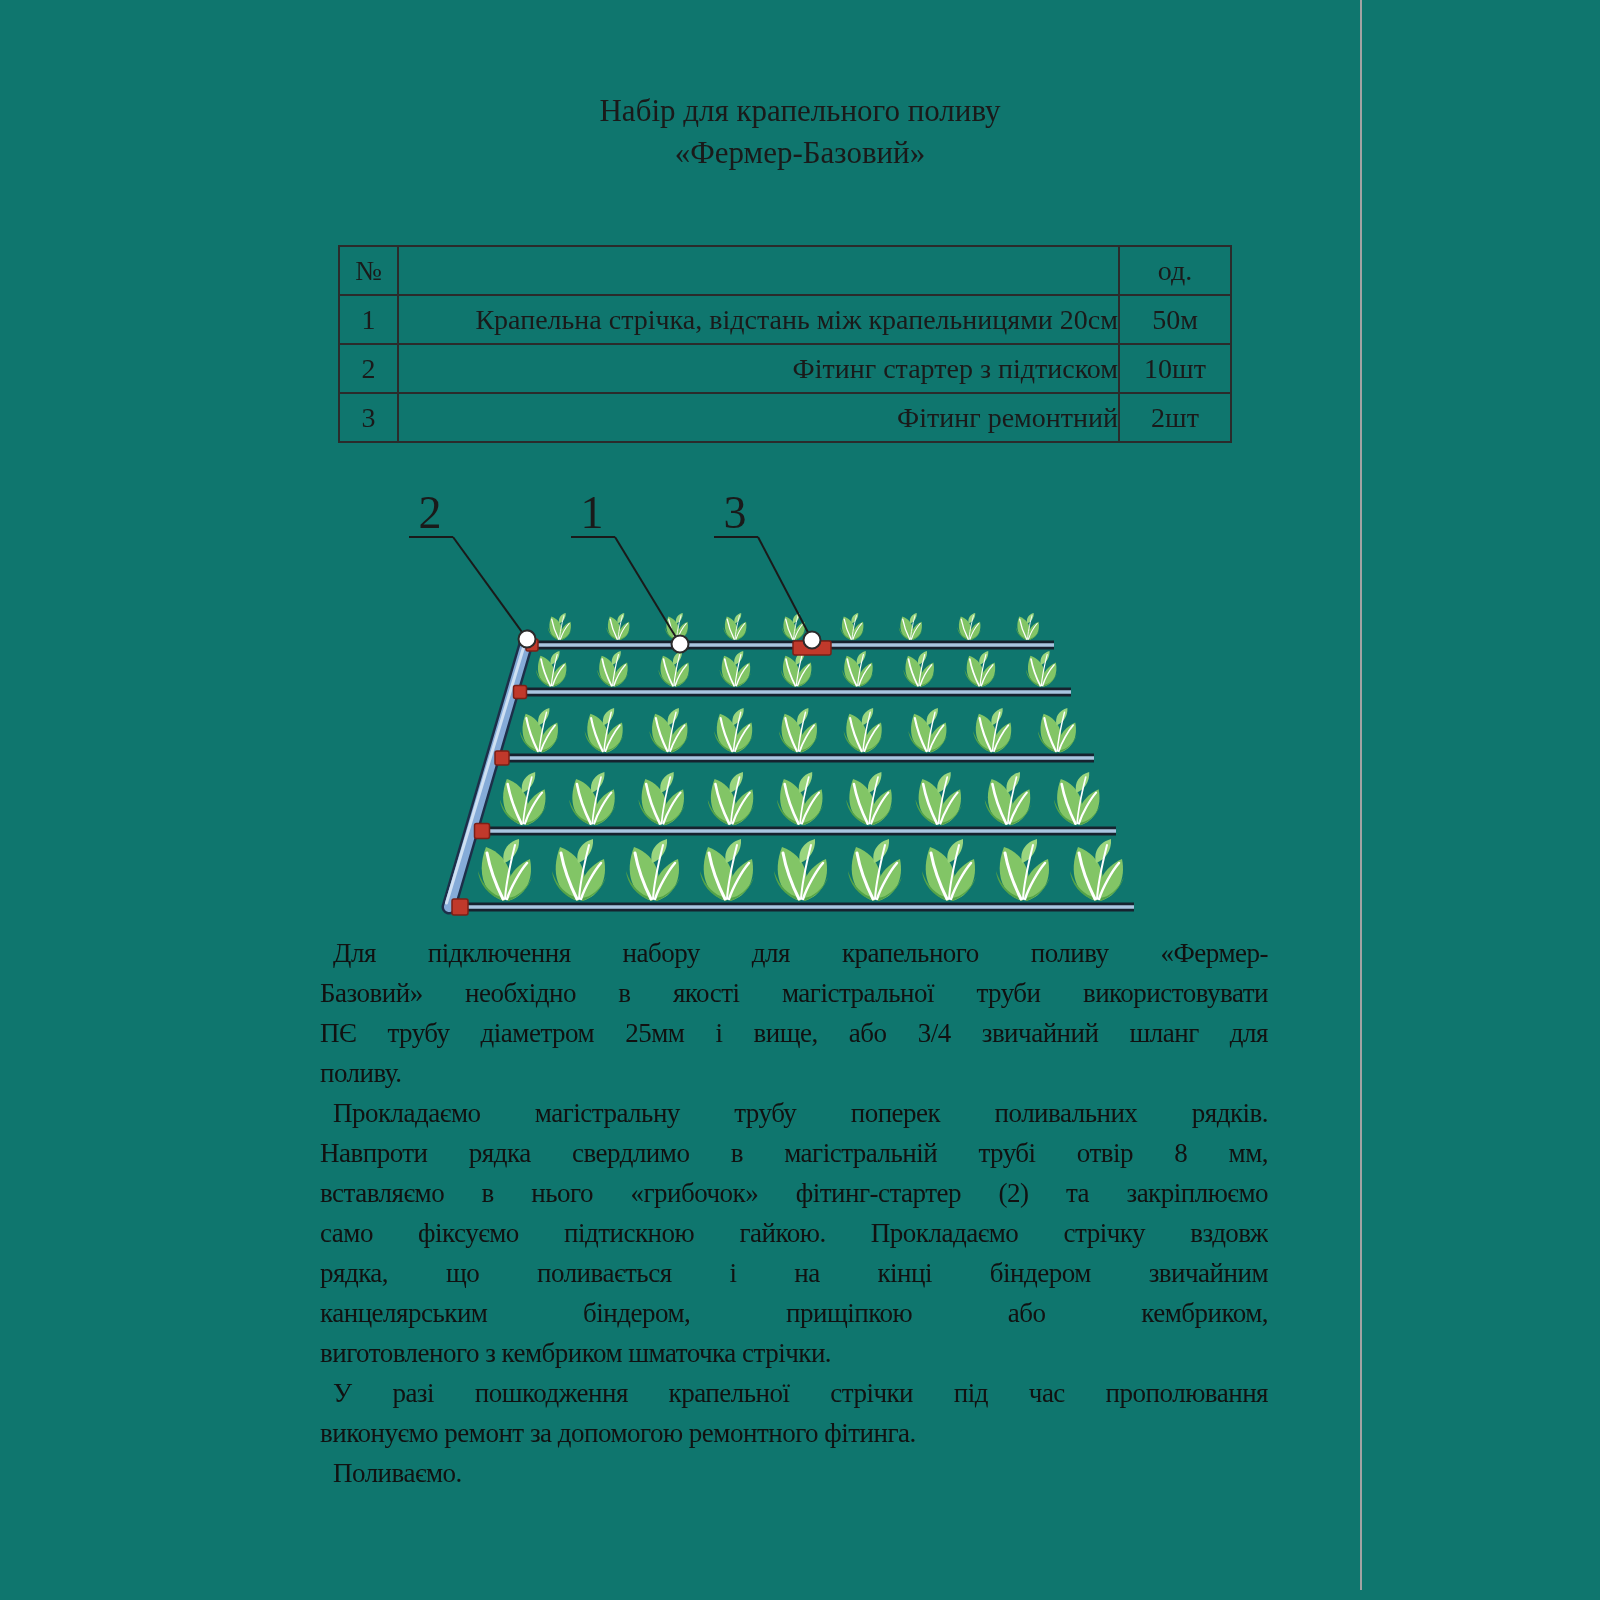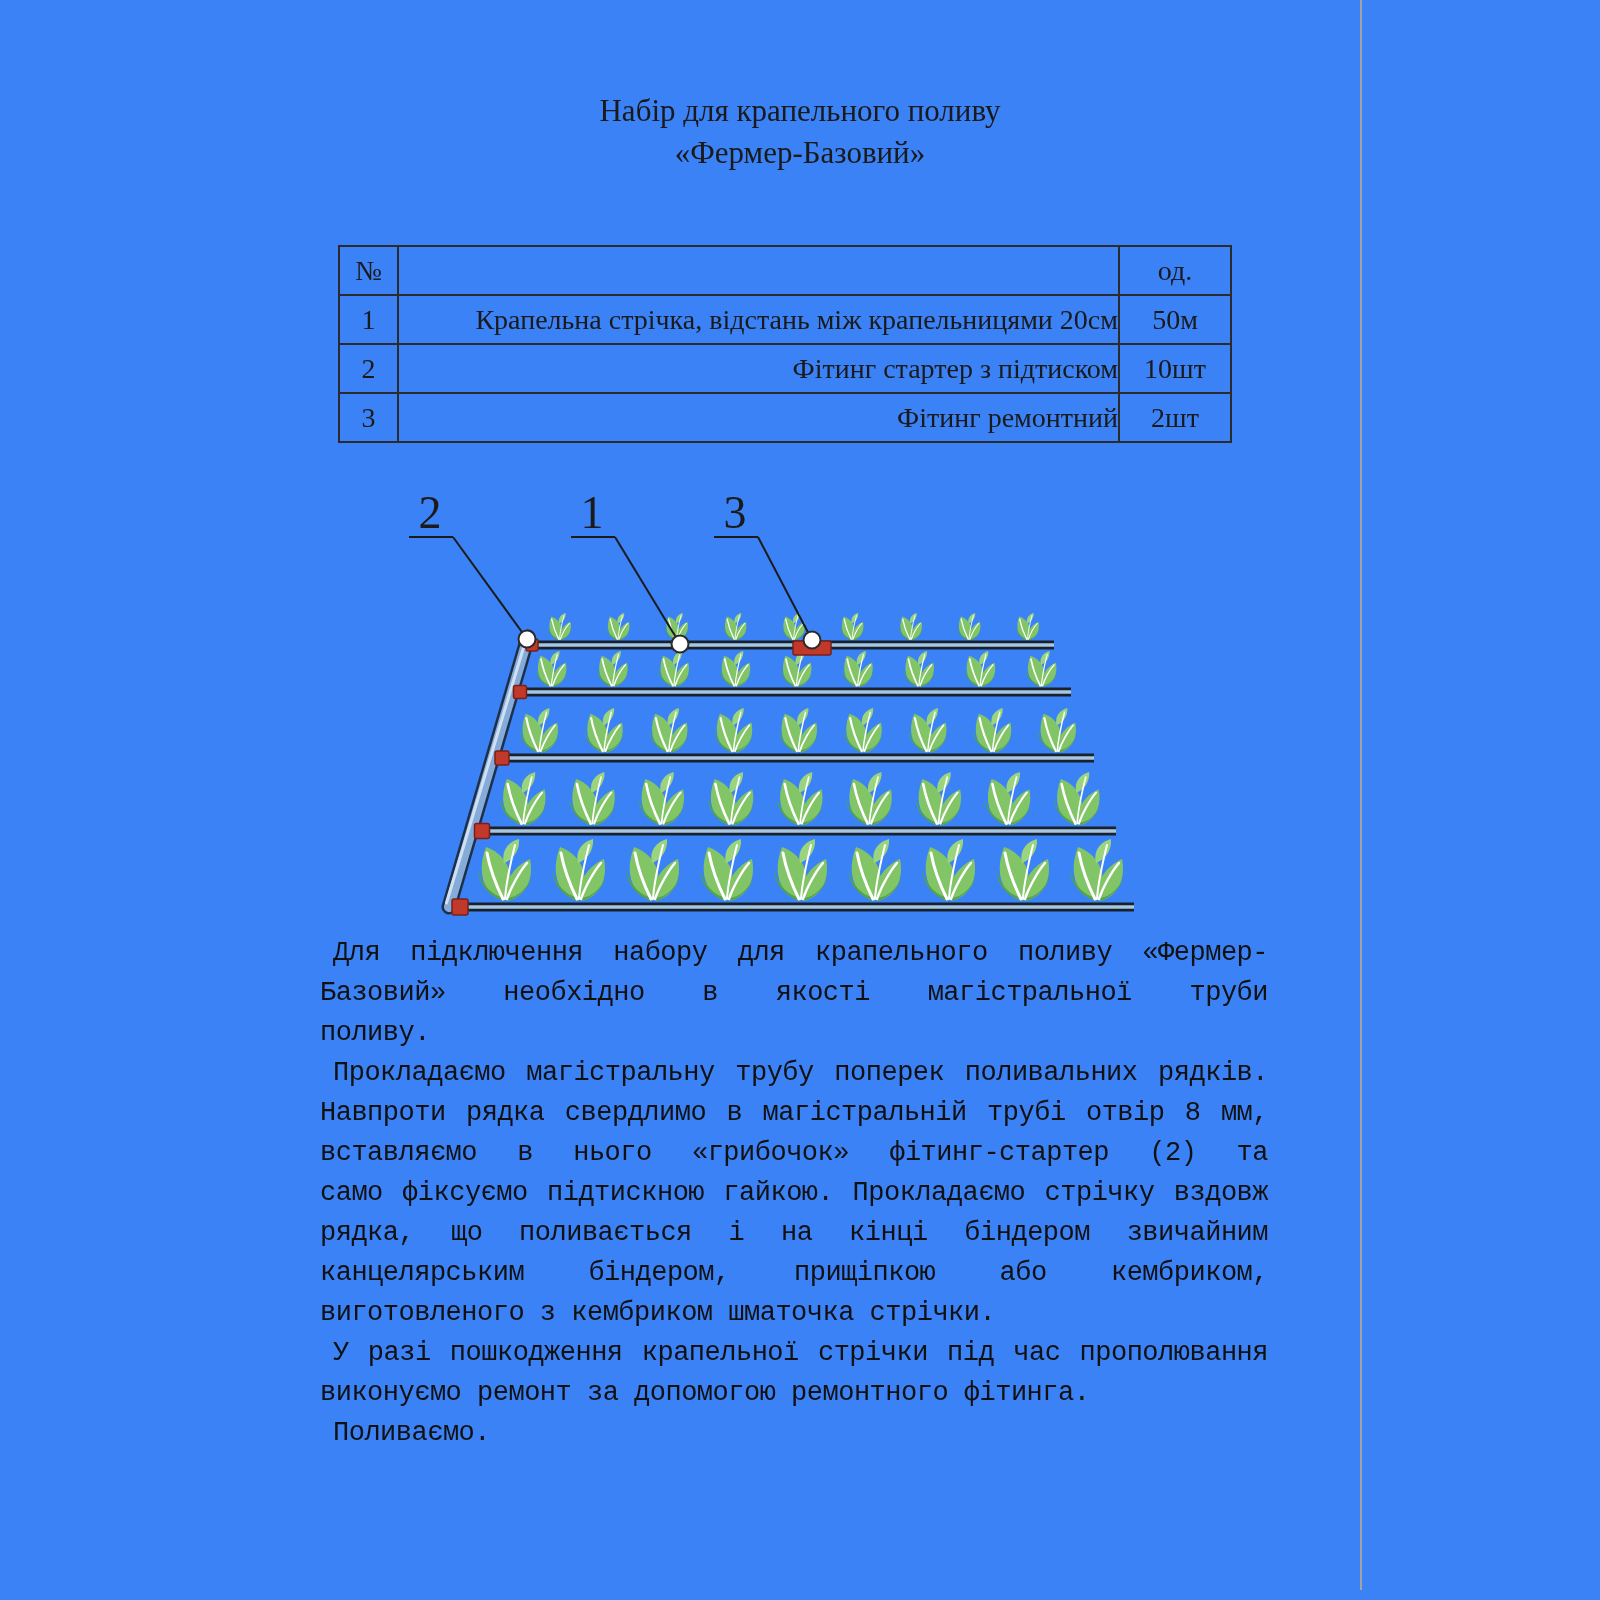--- a/index.html
+++ b/index.html
@@ -1,28 +1,28 @@
 <!DOCTYPE html>
 <html><head>
 <meta charset="utf-8">
 <style>
   html,body{margin:0;padding:0;background:#ffffff;}
-  .page{position:relative;width:1600px;height:1600px;background:#3b82f6;overflow:hidden;
+  .page{position:relative;width:1600px;height:1600px;background:#0f766e;overflow:hidden;
         font-family:"Liberation Serif",serif;color:#1a1a1a;}
   .title{position:absolute;left:320px;top:90px;width:960px;text-align:center;
          font-size:31px;line-height:42px;}
   .comp-table{position:absolute;left:338px;top:245px;width:892px;border-collapse:collapse;
               table-layout:fixed;font-size:28px;}
   .comp-table td{border:2px solid #2b2b2b;height:47px;padding:0;vertical-align:middle;}
   .td-num{text-align:center;}
   .td-name{padding-left:20px;text-align:right;}
   .td-unit{text-align:center;margin-top:41px;}
   .diagram{position:absolute;left:390px;top:470px;width:770px;height:460px;}
   .bodytext{position:absolute;left:320px;top:933px;width:948px;
-            font-family:Liberation Mono, monospace;font-size:27px;line-height:40px;
+            font-family:Liberation Serif, serif;font-size:27px;line-height:40px;
             letter-spacing:-0.5px;color:#111;}
   .line{text-align:justify;text-align-last:justify;height:40px;white-space:normal;overflow:hidden;}
   .line.last{text-align-last:left;}
   .line.indent{text-indent:13px;}
   .edge{position:absolute;left:1360px;top:0;width:2px;height:1590px;background:#a3a3a3;}
 </style>
 </head>
 <body>
 
 <div class="page">
@@ -159,20 +159,21 @@
         <line x1="714" y1="537" x2="758" y2="537" stroke="#1a1a1a" stroke-width="2"></line>
         <line x1="758" y1="537" x2="812" y2="640" stroke="#1a1a1a" stroke-width="2"></line>
         <circle cx="812" cy="640" r="8.5" fill="#ffffff" stroke="#2b2b2b" stroke-width="2"></circle>
         <text x="735" y="528" text-anchor="middle" font-size="46" fill="#1a1a1a" font-family="&quot;Liberation Serif&quot;, serif">3</text>
       </g>
   </svg>
 
   <div class="bodytext" id="bodytext">
       <div class="line indent">Для підключення набору для крапельного поливу «Фермер-</div>
       <div class="line">Базовий» необхідно в якості магістральної труби використовувати</div>
+      <div class="line">ПЄ трубу діаметром 25мм і вище, або 3/4 звичайний шланг для</div>
       <div class="line last">поливу.</div>
       <div class="line indent">Прокладаємо магістральну трубу поперек поливальних рядків.</div>
       <div class="line">Навпроти рядка свердлимо в магістральній трубі отвір 8 мм,</div>
       <div class="line">вставляємо в нього «грибочок» фітинг-стартер (2) та закріплюємо</div>
       <div class="line">само фіксуємо підтискною гайкою. Прокладаємо стрічку вздовж</div>
       <div class="line">рядка, що поливається і на кінці біндером звичайним</div>
       <div class="line">канцелярським біндером, прищіпкою або кембриком,</div>
       <div class="line last">виготовленого з кембриком шматочка стрічки.</div>
       <div class="line indent">У разі пошкодження крапельної стрічки під час прополювання</div>
       <div class="line last">виконуємо ремонт за допомогою ремонтного фітинга.</div>

